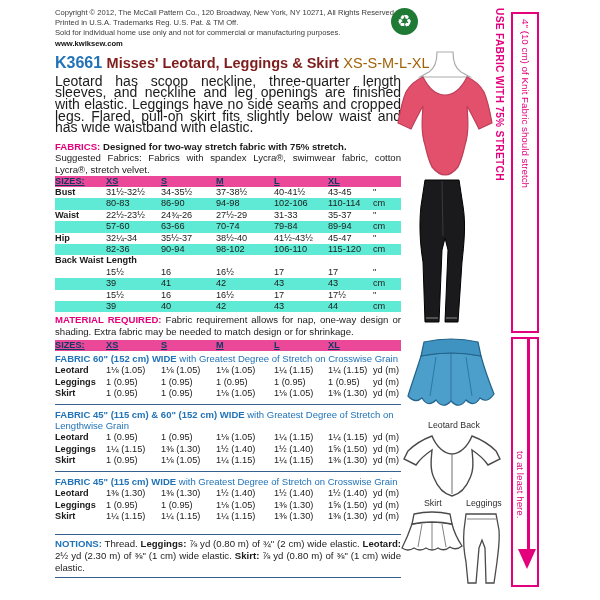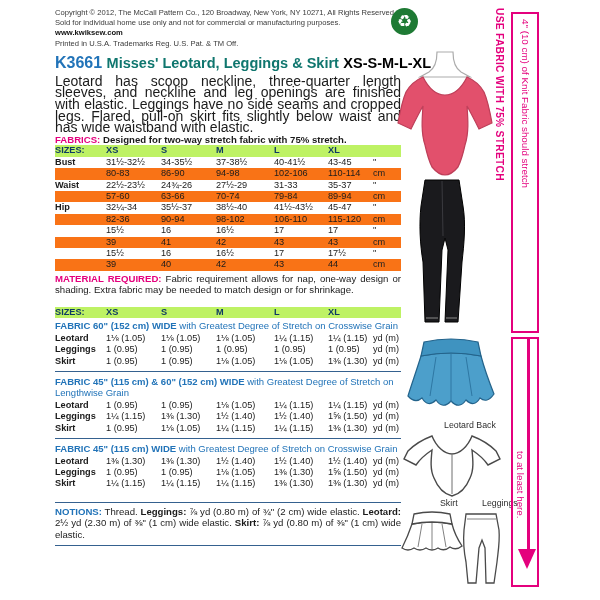--- a/index.html
+++ b/index.html
@@ -3,38 +3,38 @@
 <meta charset="utf-8">
 <style>
   html,body{margin:0;padding:0;background:#fff;}
   .page{position:relative;width:600px;height:600px;background:#ffffff;overflow:hidden;
         font-family:"Liberation Sans",sans-serif;color:#1b1b1b;}
   .content{position:absolute;left:55px;top:8px;width:346px;}
   .copy{font-size:7.6px;line-height:10.2px;color:#3a3a3a;}
   .copy .site{font-weight:bold;color:#111;}
   .title-row{margin-top:5px;white-space:nowrap;}
   .pat-num{color:#2173B8;font-weight:bold;font-size:16px;}
-  .pat-name{color:#0f766e;font-size:14.5px;font-weight:bold;}
-  .pat-sizes{color:#000000;font-size:14.5px;font-weight:bold;}
+  .pat-name{color:#7f1d1d;font-size:14.5px;font-weight:bold;}
+  .pat-sizes{color:#a16207;font-size:14.5px;}
   .desc{margin-top:4px;font-size:14px;line-height:11.6px;text-align:justify;}
-  .fabline{font-size:9.6px;line-height:11.6px;font-weight:bold;}
+  .fabline{font-size:9.6px;line-height:11.6px;font-weight:bold;margin-top:7px;}
   .mag{color:#E4007D;}
   .sugg{font-size:9.6px;line-height:11.6px;text-align:justify;}
   .sec-heading{font-weight:bold;color:#E4007D;font-size:9.8px;line-height:12px;margin-top:1px;}
   .trow{display:grid;grid-template-columns:51px 55px 55px 58px 54px 45px 28px;
         font-size:9.2px;line-height:11.4px;}
-  .trow.thead{background:#bef264;font-weight:bold;color:#0E3A63;}
-  .trow.alt{background:#f97316;}
+  .trow.thead{background:#ec4899;font-weight:bold;color:#0E3A63;text-decoration:underline;}
+  .trow.alt{background:#5eead4;}
   .tcell{overflow:hidden;white-space:nowrap;}
   .tcell.lbl{font-weight:bold;}
   .tcell.span-all{grid-column:1/-1;}
   .tcell.unit{color:#222;}
   .legseam{font-size:9.2px;line-height:11.4px;}
   .legseam .val{margin-left:51px;}
-  .matpara{font-size:9.6px;line-height:11.6px;text-align:justify;margin-top:2px;margin-bottom:11px;}
+  .matpara{font-size:9.6px;line-height:11.6px;text-align:justify;margin-top:2px;margin-bottom:2px;}
   .fab-head{font-size:9.5px;line-height:11.4px;color:#2173B8;margin:2px 0 1px 0;}
   .fab-head b{font-weight:bold;}
   .fab-section{padding-bottom:2px;}
   .fab-section.topline{border-top:1.5px solid #35618f;margin-top:2px;padding-top:2px;}
   .notions{border-top:1.5px solid #35618f;border-bottom:1.5px solid #35618f;
            margin-top:10px;padding:3px 0 4px 0;font-size:9.6px;line-height:11.6px;text-align:justify;}
   .notions .nlabel{color:#2173B8;font-weight:bold;}
   
   .recycle{position:absolute;left:391px;top:8px;width:27px;height:27px;border-radius:50%;
            background:#1E7A34;color:#fff;display:flex;align-items:center;justify-content:center;
@@ -46,42 +46,43 @@
              border:2.5px solid #E4007D;box-sizing:border-box;display:flex;justify-content:center;}
   .gauge-top .vtext{color:#E4007D;font-size:9.8px;padding-top:5px;}
   .gauge-bottom{position:absolute;left:511px;top:337px;width:28px;height:250px;
              border:2.5px solid #E4007D;box-sizing:border-box;}
   .arrow-shaft{position:absolute;left:14px;top:0;width:3px;height:212px;background:#E4007D;}
   .arrow-head{position:absolute;left:5px;top:210px;width:0;height:0;
               border-left:9px solid transparent;border-right:9px solid transparent;
               border-top:20px solid #E4007D;}
   .gauge-bottom .vtext{position:absolute;left:2px;top:112px;color:#E4007D;font-size:9.8px;}
   .ill{position:absolute;}
-  .ill-label{position:absolute;font-size:8.8px;color:#2e2e2e;white-space:nowrap;margin-left:16px;}
+  .ill-label{position:absolute;font-size:8.8px;color:#2e2e2e;white-space:nowrap;}
 </style>
 </head>
 <body>
 
 <div class="page">
 
   <div class="content">
     <div class="copy">
       <div>Copyright © 2012, The McCall Pattern Co., 120 Broadway, New York, NY 10271, All Rights Reserved.</div>
+      <div>Printed in U.S.A. Trademarks Reg. U.S. Pat. &amp; TM Off.</div>
       <div><span>Sold for individual home use only and not for commercial or manufacturing purposes. </span><span class="site">www.kwiksew.com</span></div>
-      <div>Printed in U.S.A. Trademarks Reg. U.S. Pat. &amp; TM Off.</div>
     </div>
 
     <div class="title-row">
       <span class="pat-num">K3661</span>
       <span class="pat-name">Misses' Leotard, Leggings &amp; Skirt</span>
       <span class="pat-sizes">XS-S-M-L-XL</span>
     </div>
 
     <div class="desc">Leotard has scoop neckline, three-quarter length sleeves, and neckline and leg openings are finished with elastic. Leggings have no side seams and cropped legs. Flared, pull-on skirt fits slightly below waist and has wide waistband with elastic.</div>
     <div class="fabline"><span class="mag">FABRICS:</span><span> Designed for two-way stretch fabric with 75% stretch.</span></div>
+    <div class="sugg">Suggested Fabrics: Fabrics with spandex Lycra®, swimwear fabric, cotton Lycra®, stretch velvet.</div>
 
     <div>
         <div class="trow thead">
           <span class="tcell lbl">SIZES:</span>
           <span class="tcell">XS</span>
           <span class="tcell">S</span>
           <span class="tcell">M</span>
           <span class="tcell">L</span>
           <span class="tcell">XL</span>
           <span class="tcell"></span>
@@ -134,20 +135,23 @@
         <div class="trow alt">
           <span class="tcell"></span>
           <span class="tcell">82-36</span>
           <span class="tcell">90-94</span>
           <span class="tcell">98-102</span>
           <span class="tcell">106-110</span>
           <span class="tcell">115-120</span>
           <span class="tcell unit">cm</span>
         </div>
         <div class="trow">
+          <span class="tcell lbl span-all">Back Waist Length</span>
+        </div>
+        <div class="trow">
           <span class="tcell lbl"></span>
           <span class="tcell">15½</span>
           <span class="tcell">16</span>
           <span class="tcell">16½</span>
           <span class="tcell">17</span>
           <span class="tcell">17</span>
           <span class="tcell unit">"</span>
         </div>
         <div class="trow alt">
           <span class="tcell"></span>

